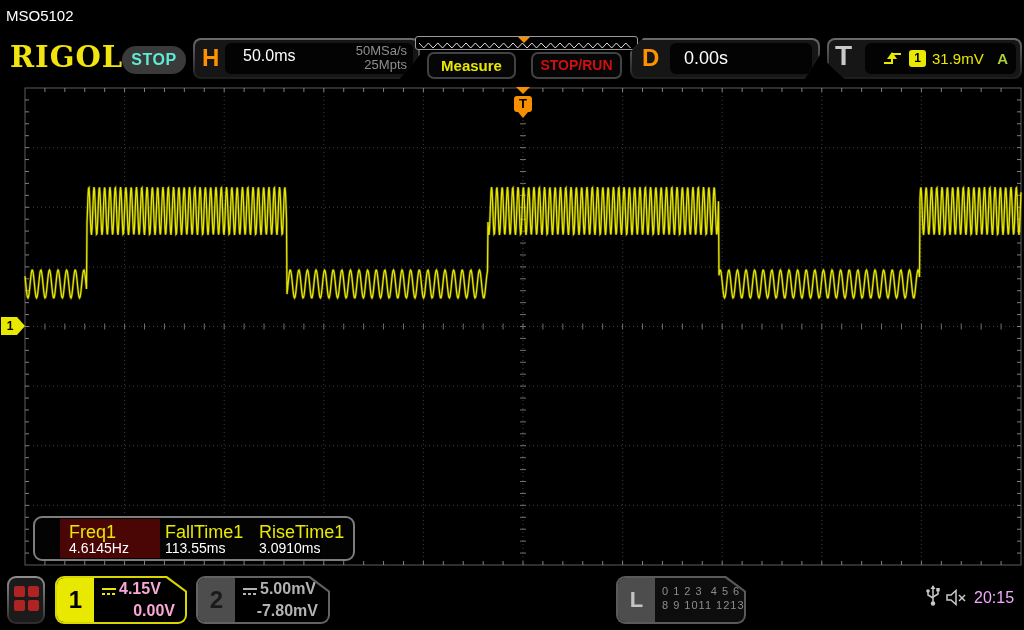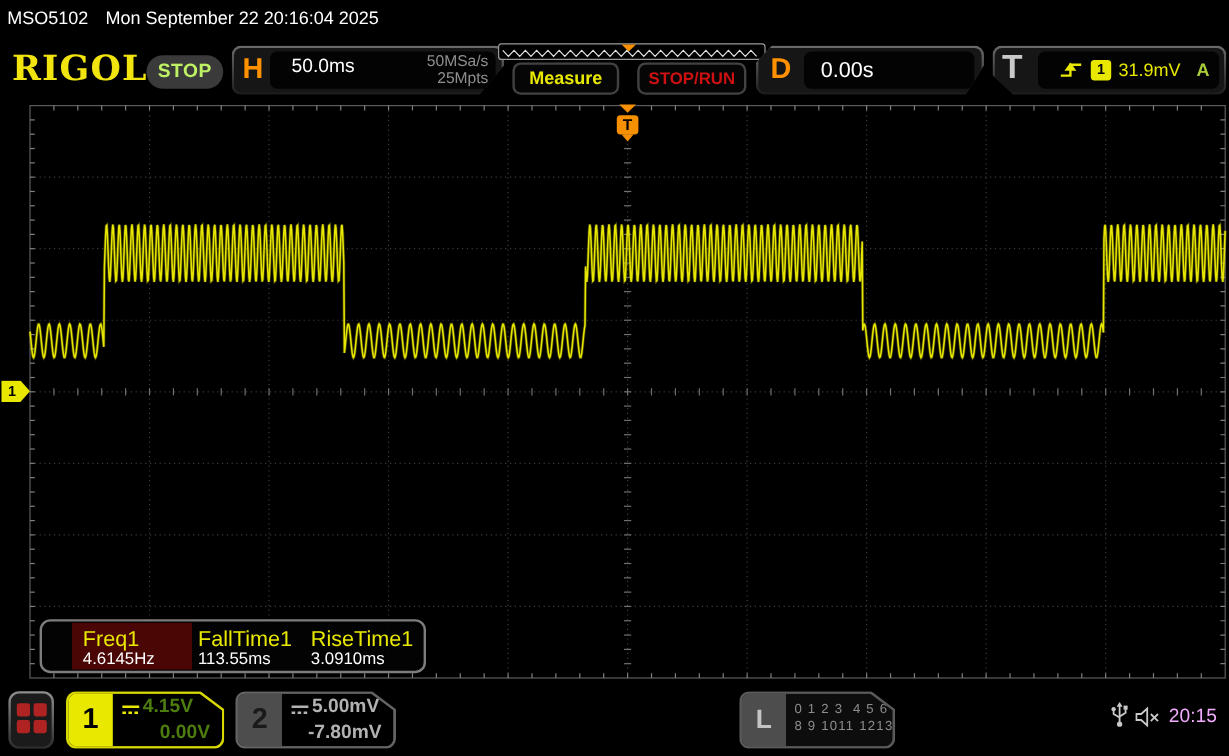--- a/index.html
+++ b/index.html
@@ -12,21 +12,21 @@
   .titlebar { left:0; top:0; width:1024px; height:30px; color:#fff; font-size:15px; }
   .titlebar span { position:absolute; top:7px; white-space:pre; }
   .tb-model { left:6px; }
   .tb-date  { left:88px; }
 
   
   .logo { left:10px; top:40px; font-family:"DejaVu Serif", serif; font-weight:bold;
           font-size:29px; color:#f2e40e; letter-spacing:1px; }
   .stop-oval { left:122px; top:46px; width:64px; height:28px; background:#3a3a3a;
                border-radius:15px; text-align:center; line-height:28px;
-               color:#bef264; font-weight:bold; font-size:16px; letter-spacing:0.5px; }
+               color:#5eead4; font-weight:bold; font-size:16px; letter-spacing:0.5px; }
   .hdr-block { background:linear-gradient(180deg,#6b6b6b,#1c1c1c); border-radius:8px; }
   .hdr-block .frame-inner { position:absolute; inset:2px; background:#161616; border-radius:6px; }
   .h-block { left:193px; top:38px; width:227px; height:41px;
              clip-path:polygon(0 0,100% 0,100% 40%,91% 100%,0 100%); }
   .d-block { left:630px; top:38px; width:190px; height:41px;
              clip-path:polygon(0 35%,7% 0,100% 0,100% 40%,92% 100%,0 100%); }
   .t-block { left:827px; top:38px; width:195px; height:41px;
              clip-path:polygon(0 0,100% 0,100% 100%,9% 100%,0 60%); }
   .hdr-letter { position:absolute; font-weight:bold; font-size:24px; color:#ff9000; }
   .well { position:absolute; background:#030303; border-radius:6px; }
@@ -95,21 +95,21 @@
   .ch1 .ch-inner { clip-path:polygon(0 0,109px 0,128px 14px,128px 44px,0 44px); }
   .ch2 { left:196px; width:134px; }
   .ch2 .ch-outer { background:#636363; clip-path:polygon(0 0,114px 0,134px 15px,134px 48px,0 48px); }
   .ch2 .ch-inner { clip-path:polygon(0 0,111px 0,130px 14px,130px 44px,0 44px); }
   .ch-tab { position:absolute; left:0; top:0; bottom:0; width:37px; text-align:center;
       font-weight:bold; font-size:24px; line-height:44px; }
   .ch1 .ch-tab { background:#e8e800; color:#000; }
   .ch2 .ch-tab { background:#4d4d4d; color:#1a1a1a; }
   .ch-scale { position:absolute; left:62px; top:2px; font-size:16px; font-weight:bold; }
   .ch-offset { position:absolute; right:10px; bottom:2px; font-size:16px; font-weight:bold; }
-  .ch1 .ch-scale, .ch1 .ch-offset { color:#4d7c0f; }
+  .ch1 .ch-scale, .ch1 .ch-offset { color:#f9a8d4; }
   .ch2 .ch-scale, .ch2 .ch-offset { color:#b2b2b2; }
   .coupling { position:absolute; left:44px; top:9px; }
   .ch2 .coupling line { stroke:#b2b2b2; }
   .ch1 .coupling line { stroke:#e8e800; }
 
   .l-block { left:616px; width:130px; }
   .l-block .ch-outer { background:#5a5a5a; clip-path:polygon(0 0,110px 0,130px 15px,130px 48px,0 48px); }
   .l-block .ch-inner { background:#0d0d0d; clip-path:polygon(0 0,107px 0,126px 14px,126px 44px,0 44px); }
   .l-block .ch-tab { background:#4d4d4d; color:#c4c4c4; font-size:22px; }
   .l-row { position:absolute; left:44px; color:#8d8d8d; font-size:11px; white-space:pre; letter-spacing:1px; }
@@ -119,21 +119,20 @@
   .usb-icon { left:925px; top:585px; }
   .spk-icon { left:946px; top:589px; }
 </style>
 </head>
 <body>
 
 <div id="screen">
 
   <div class="abs titlebar">
     <span class="tb-model">MSO5102</span>
-    <span class="tb-date">Mon September 22 20:16:04 2025</span>
   </div>
 
   <div class="abs logo">RIGOL</div>
   <div class="abs stop-oval">STOP</div>
 
   <div class="abs hdr-block h-block">
     <div class="frame-inner"></div>
     <span class="hdr-letter" style="left:9px; top:6px;">H</span>
     <div class="well h-well">
       <span class="tbase">50.0ms</span>

